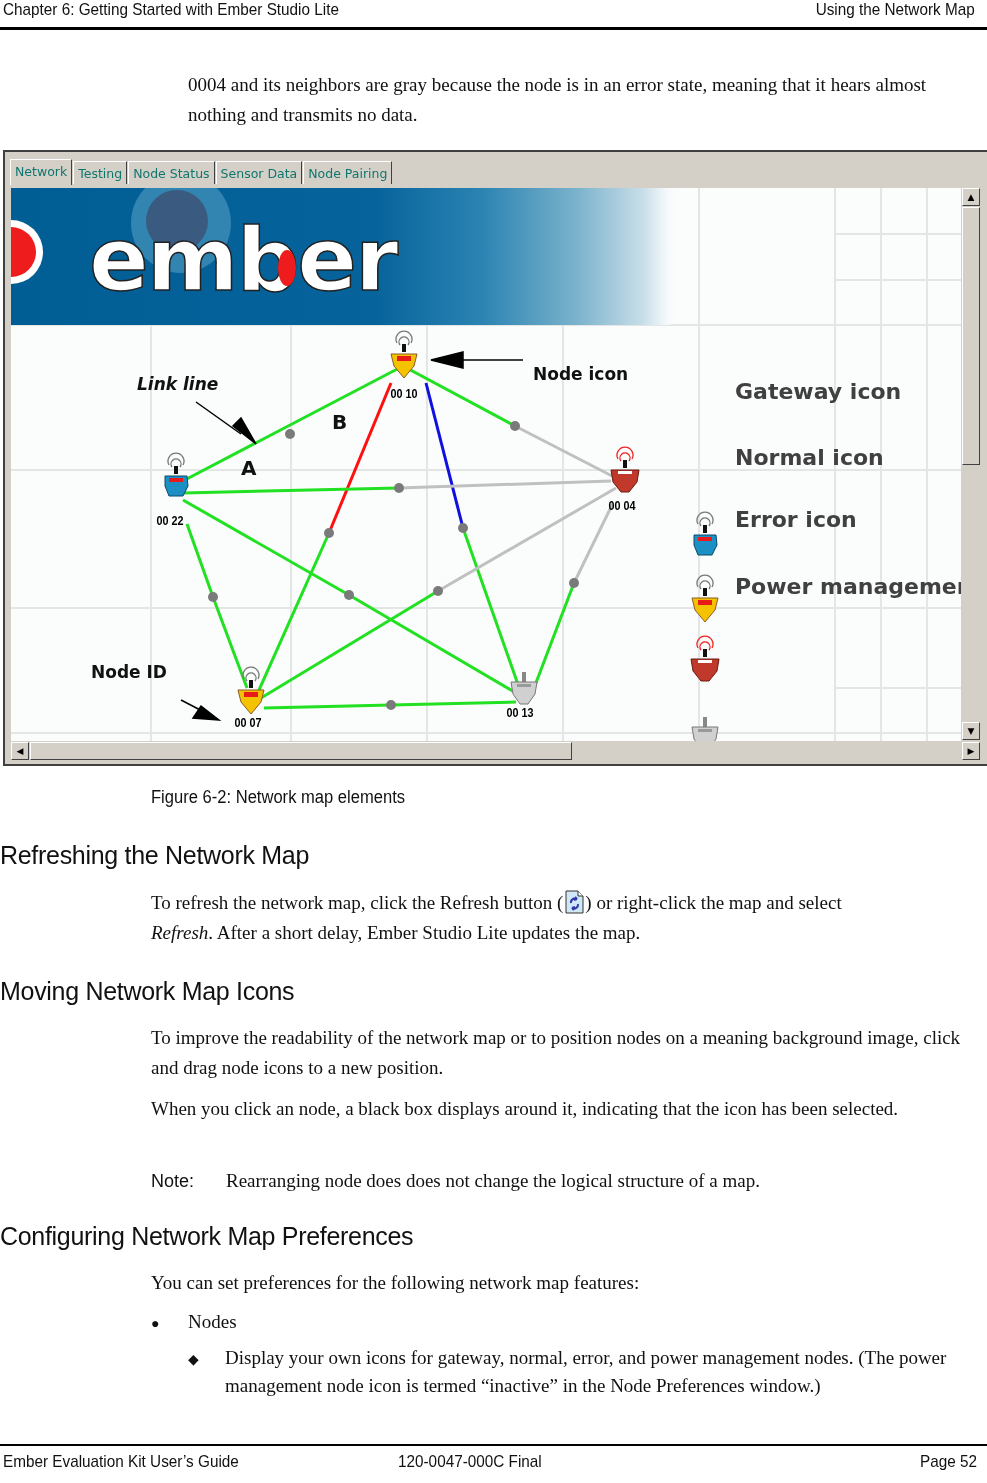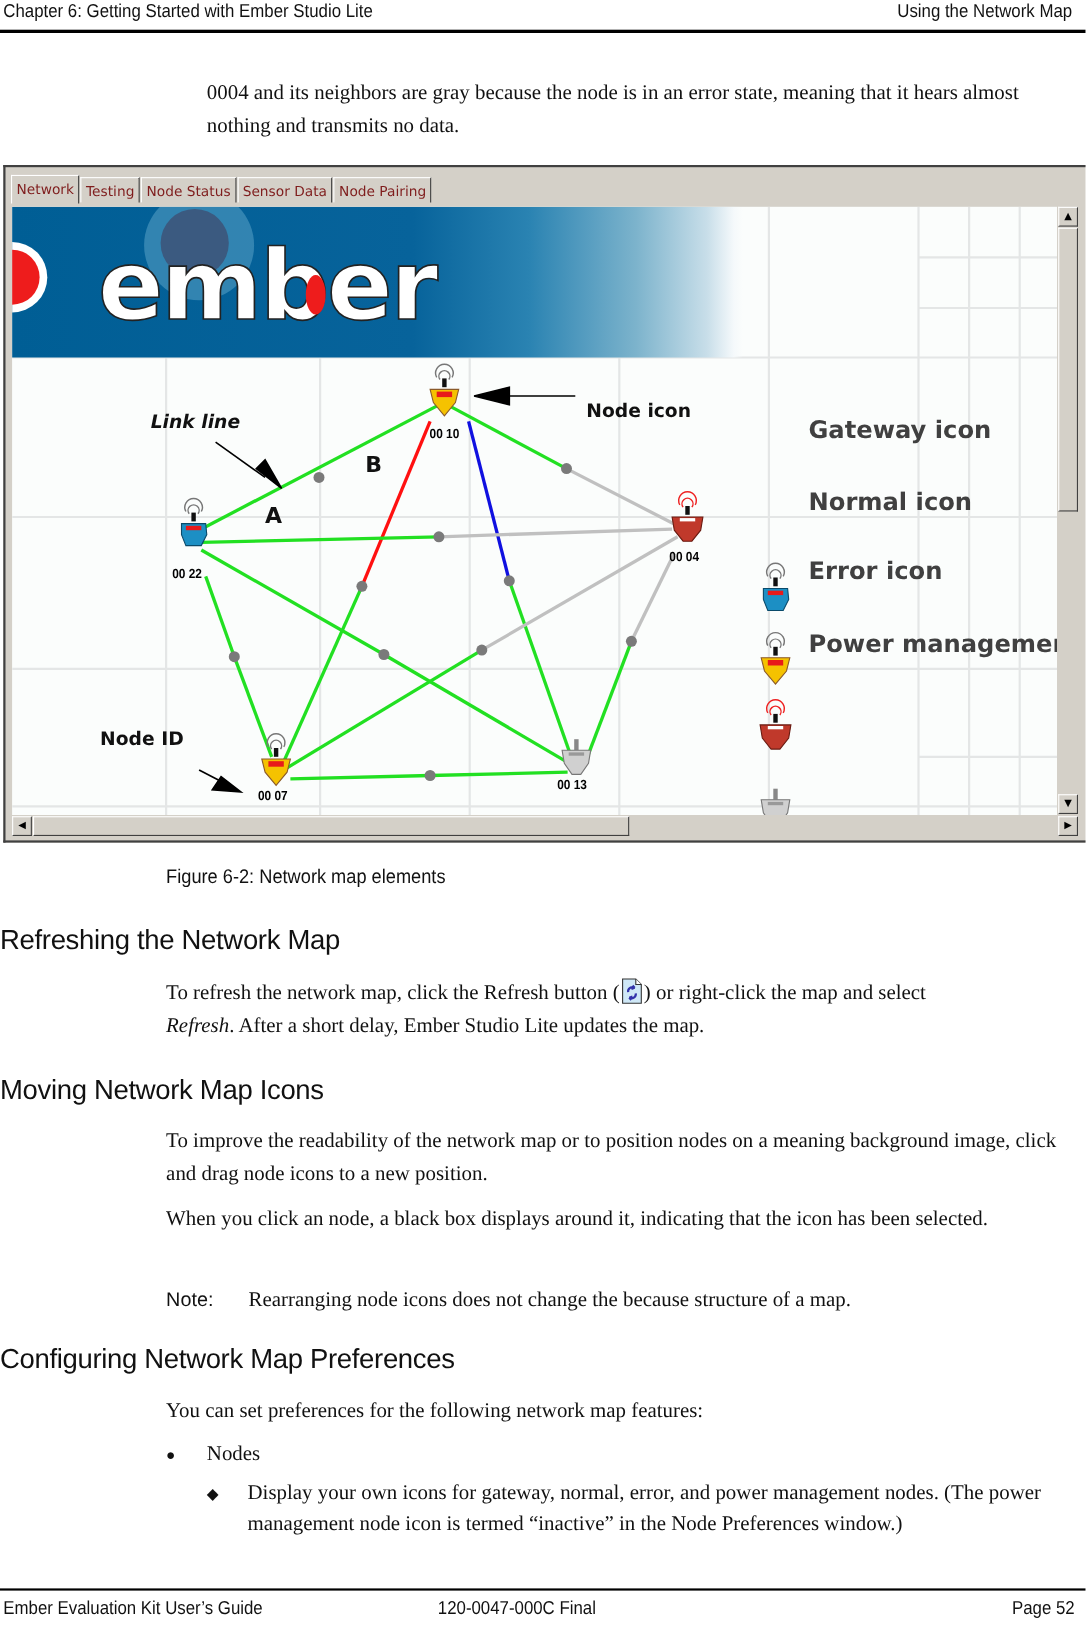--- a/index.html
+++ b/index.html
@@ -9,21 +9,21 @@
     .hdr .l { left:3px; }
     .hdr .r { right:12px; transform-origin:right top; }
     .ftr { position:absolute; left:0; top:1444px; width:987px; border-top:2px solid #000; }
     .ftr span { position:absolute; top:6px; font-family:"Liberation Sans", sans-serif; font-size:17px; transform:scaleX(0.9); transform-origin:left top; }
     .body-text { position:absolute; left:188px; width:790px; font-family:"Liberation Serif", serif; font-size:19px; line-height:30px; }
     h2 { position:absolute; left:0; margin:0; font-family:"Liberation Sans", sans-serif; font-size:25px; font-weight:normal; letter-spacing:-0.3px; }
     .caption { position:absolute; left:151px; top:787px; font-family:"Liberation Sans", sans-serif; font-size:18px; transform:scaleX(0.92); transform-origin:left top; }
     
     .win { position:absolute; left:3px; top:150px; width:984px; height:616px; background:#d4d0c8; border:2px solid #404040; border-right:none; box-sizing:border-box; }
     .tabs { position:absolute; left:5px; top:6px; height:26px; display:flex; align-items:flex-end; }
-    .tab { font-family:"DejaVu Sans", sans-serif; font-size:12.5px; padding:4px 4px 3px 4px; border:1px solid #fff; border-right:1px solid #404040; border-bottom:none; margin-right:1px; background:#d4d0c8; color:#7f1d1d; }
+    .tab { font-family:"DejaVu Sans", sans-serif; font-size:12.5px; padding:4px 4px 3px 4px; border:1px solid #fff; border-right:1px solid #404040; border-bottom:none; margin-right:1px; background:#d4d0c8; color:#0f766e; }
     .tab.active { padding-bottom:6px; margin-bottom:-1px; }
     .map { position:absolute; left:6px; top:36px; width:950px; height:553px; background:#fbfdfc; overflow:hidden; }
     .banner { position:absolute; left:0; top:0; width:810px; height:137px;
       background:linear-gradient(90deg,#005e95 0%,#07639b 45%,#2a83b2 58%,#7cb3cc 70%,#c8dee9 78%,#f5f9fb 81%,rgba(255,255,255,0) 82%); }
     .vscroll { position:absolute; left:956px; top:36px; width:22px; height:553px; background:#d4d0c8; }
     .hscroll { position:absolute; left:6px; top:589px; width:950px; height:21px; background:#d4d0c8; }
     .sbtn { position:absolute; width:18px; height:18px; background:#d4d0c8; border:1px solid; border-color:#fff #404040 #404040 #fff; box-sizing:border-box; font-size:9px; line-height:16px; text-align:center; color:#000; font-family:"DejaVu Sans", sans-serif; }
     .thumb { position:absolute; background:#d4d0c8; border:1px solid; border-color:#fff #404040 #404040 #fff; box-sizing:border-box; }
     .legend-label { position:absolute; font-family:"DejaVu Sans", sans-serif; font-weight:bold; font-size:22px; color:#404040; white-space:nowrap; }
     .anno { position:absolute; font-family:"DejaVu Sans", sans-serif; font-weight:bold; font-size:17px; color:#111; white-space:nowrap; }
@@ -247,21 +247,21 @@
       <path d="M8,13 a4,4 0 0,1 6,-4 l-2,-2 M14,9 l-3,1" stroke="#3333aa" stroke-width="2" fill="none"></path>
       <path d="M15,14 a4,4 0 0,1 -6,4 l2,2 M9,18 l3,-1" stroke="#3333aa" stroke-width="2" fill="none"></path>
     </svg><span>) or right-click the map and select</span><br>
   <i>Refresh</i><span>. After a short delay, Ember Studio Lite updates the map.</span>
 </div>
 
 <h2 style="top:977px;">Moving Network Map Icons</h2>
 <div class="body-text" style="top:1023px;left:151px;width:830px;">To improve the readability of the network map or to position nodes on a meaning background image, click and drag node icons to a new position.</div>
 <div class="body-text" style="top:1094px;left:151px;width:800px;">When you click an node, a black box displays around it, indicating that the icon has been selected.</div>
 <div class="body-text" style="top:1166px;left:151px;width:830px;">
-  <span style="font-family:'Liberation Sans',sans-serif;font-weight:normal;font-size:18px;display:inline-block;width:75px;">Note:</span><span>Rearranging node icons does not change the because structure of a map.</span>
+  <span style="font-family:'Liberation Sans',sans-serif;font-weight:normal;font-size:18px;display:inline-block;width:75px;">Note:</span><span>Rearranging node does does not change the logical structure of a map.</span>
 </div>
 
 <h2 style="top:1222px;">Configuring Network Map Preferences</h2>
 <div class="body-text" style="top:1268px;left:151px;width:830px;">You can set preferences for the following network map features:</div>
 <div class="body-text" style="top:1307px;left:151px;width:830px;">
   <span style="display:inline-block;width:37px;font-size:14px;">●</span><span>Nodes</span>
 </div>
 <div class="body-text" style="top:1345px;left:188px;width:780px;line-height:26px;padding-left:37px;text-indent:-37px;box-sizing:border-box;">
   <span style="display:inline-block;width:37px;text-indent:0;font-size:14px;">◆</span><span>Display your own icons for gateway, normal, error, and power management nodes. (The power management node icon is termed “inactive” in the Node Preferences window.)</span>
 </div>

